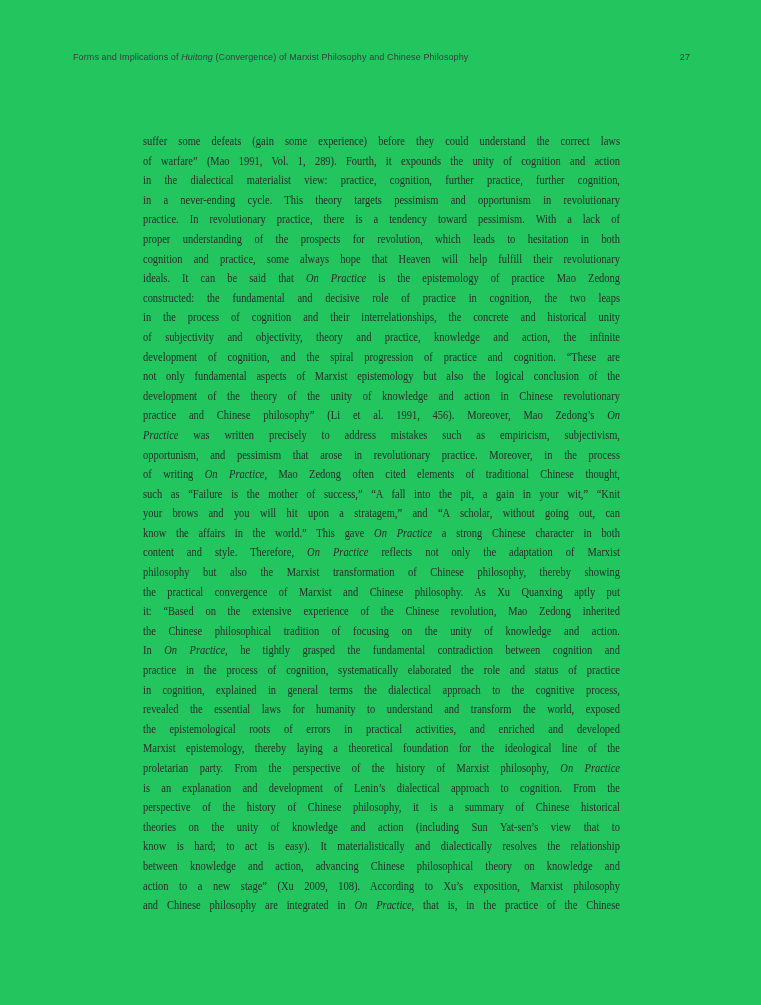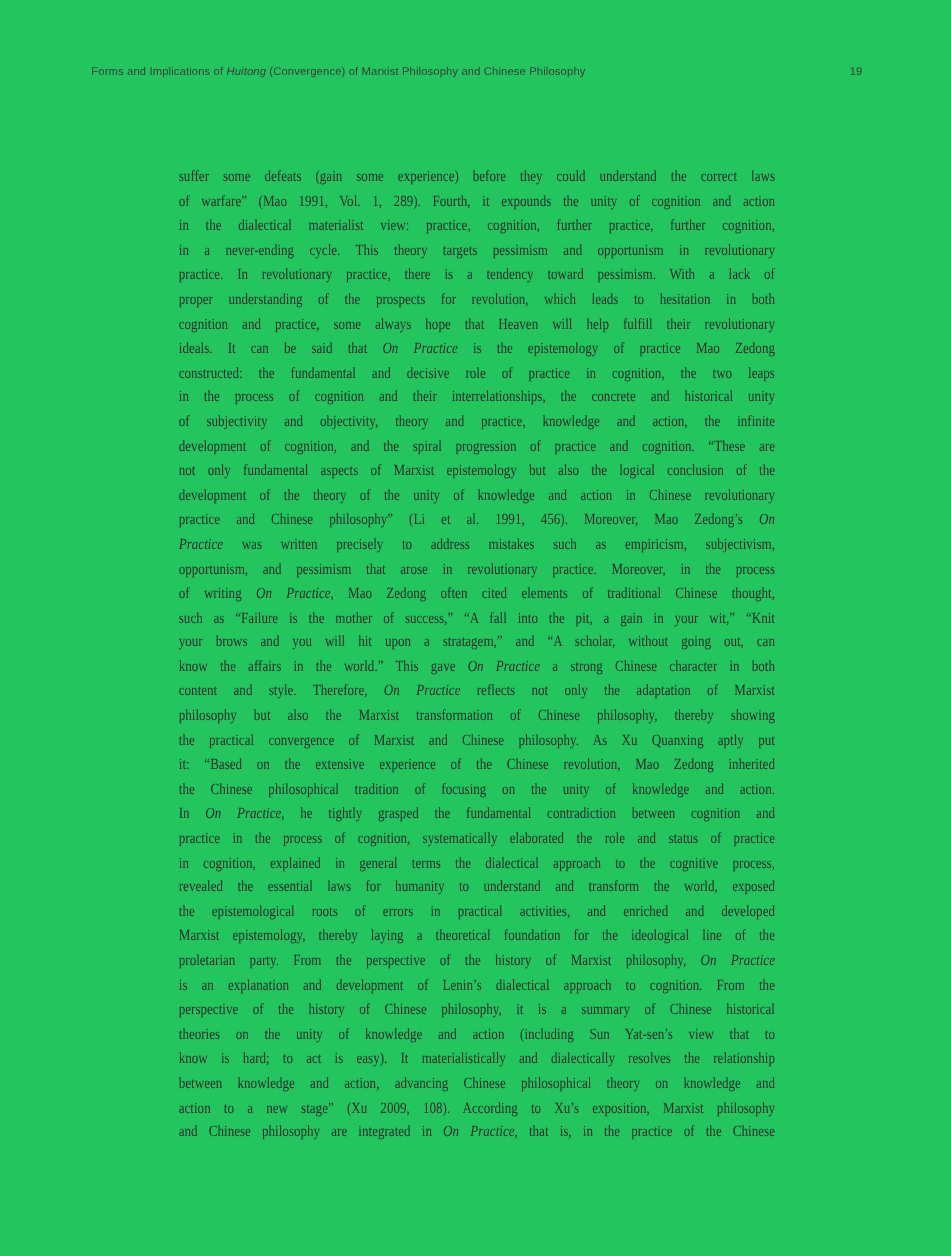--- a/index.html
+++ b/index.html
@@ -46,21 +46,21 @@
     white-space: normal;
   }
   .tline i { font-style: italic; }
 </style>
 </head>
 <body>
 
 <div class="page">
   <header class="running-head">
     <span class="rh-title"><span>Forms and Implications of </span><i>Huitong</i><span> (Convergence) of Marxist Philosophy and Chinese Philosophy</span></span>
-    <span class="rh-num">19</span>
+    <span class="rh-num">27</span>
   </header>
   <main class="textblock">
       <div class="tline"><span>suffer some defeats (gain some experience) before they could understand the correct laws</span></div>
       <div class="tline"><span>of warfare” (Mao 1991, Vol. 1, 289). Fourth, it expounds the unity of cognition and action</span></div>
       <div class="tline"><span>in the dialectical materialist view: practice, cognition, further practice, further cognition,</span></div>
       <div class="tline"><span>in a never-ending cycle. This theory targets pessimism and opportunism in revolutionary</span></div>
       <div class="tline"><span>practice. In revolutionary practice, there is a tendency toward pessimism. With a lack of</span></div>
       <div class="tline"><span>proper understanding of the prospects for revolution, which leads to hesitation in both</span></div>
       <div class="tline"><span>cognition and practice, some always hope that Heaven will help fulfill their revolutionary</span></div>
       <div class="tline"><span>ideals. It can be said that </span><i>On Practice</i><span> is the epistemology of practice Mao Zedong</span></div>

